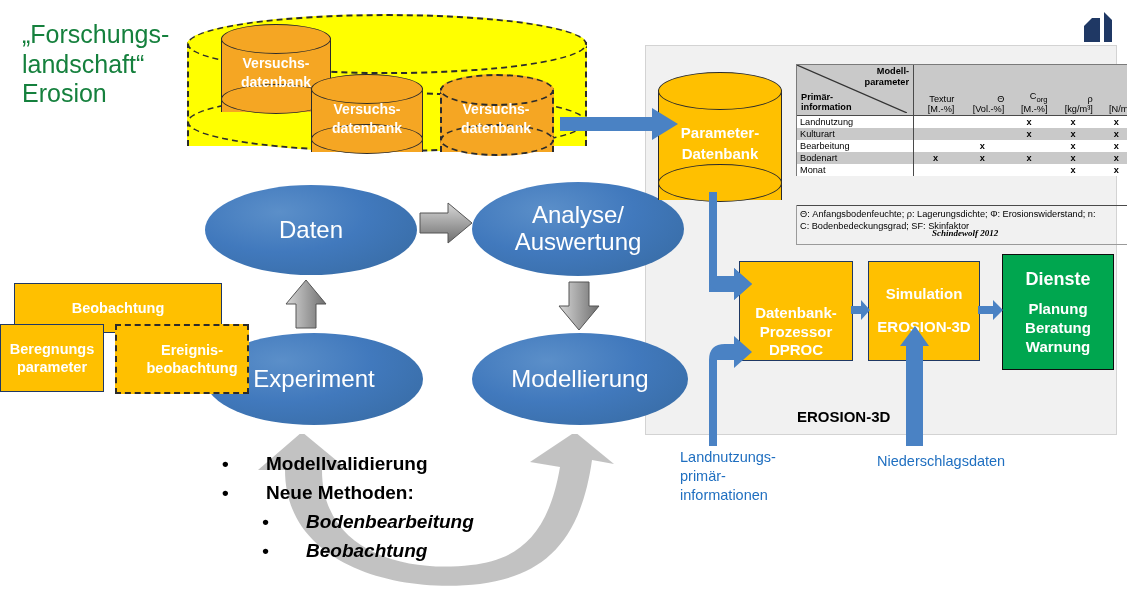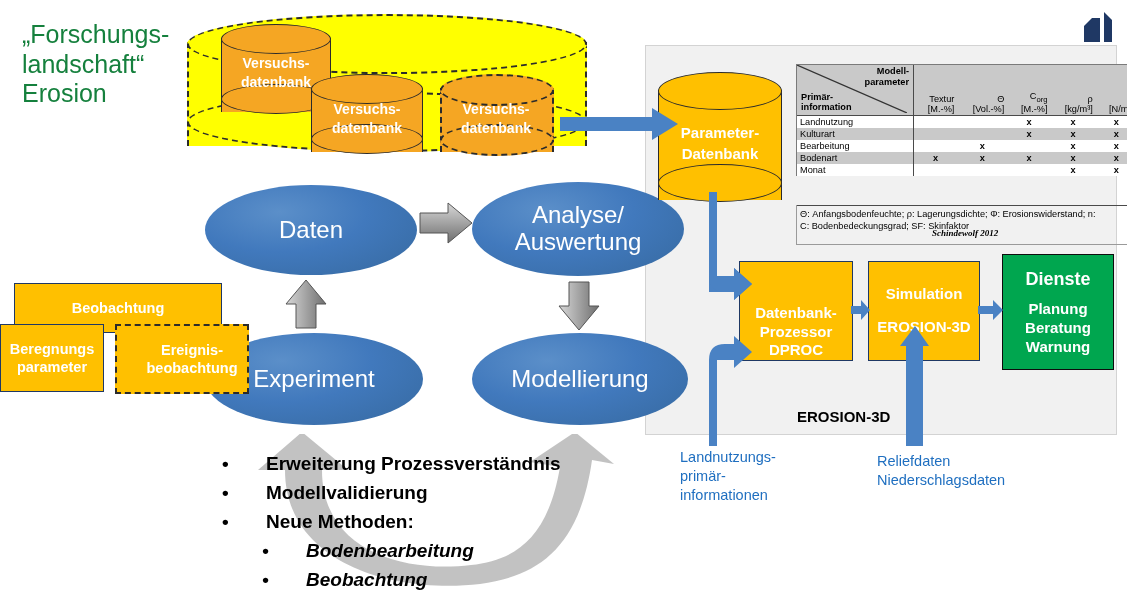--- a/index.html
+++ b/index.html
@@ -348,29 +348,25 @@
 </svg>
 
 <div id="e3dlabel">EROSION-3D</div>
 
 <div class="blabel" style="left:680px;top:448px;width:140px;">
   <div>Landnutzungs-</div>
   <div>primär-</div>
   <div>informationen</div>
 </div>
 <div class="blabel" style="left:877px;top:452px;width:200px;">
-  <div>Reliefdaten</div>
   <div>Niederschlagsdaten</div>
 </div>
 
 <div class="abs" id="bullets">
   <div class="b1">
-    <span class="dot">•</span><span>Erweiterung Prozessverständnis</span>
-  </div>
-  <div class="b1">
     <span class="dot">•</span><span>Modellvalidierung</span>
   </div>
   <div class="b1">
     <span class="dot">•</span><span>Neue Methoden:</span>
   </div>
   <div class="b2">
     <span class="dot">•</span><span>Bodenbearbeitung</span>
   </div>
   <div class="b2">
     <span class="dot">•</span><span>Beobachtung</span>

